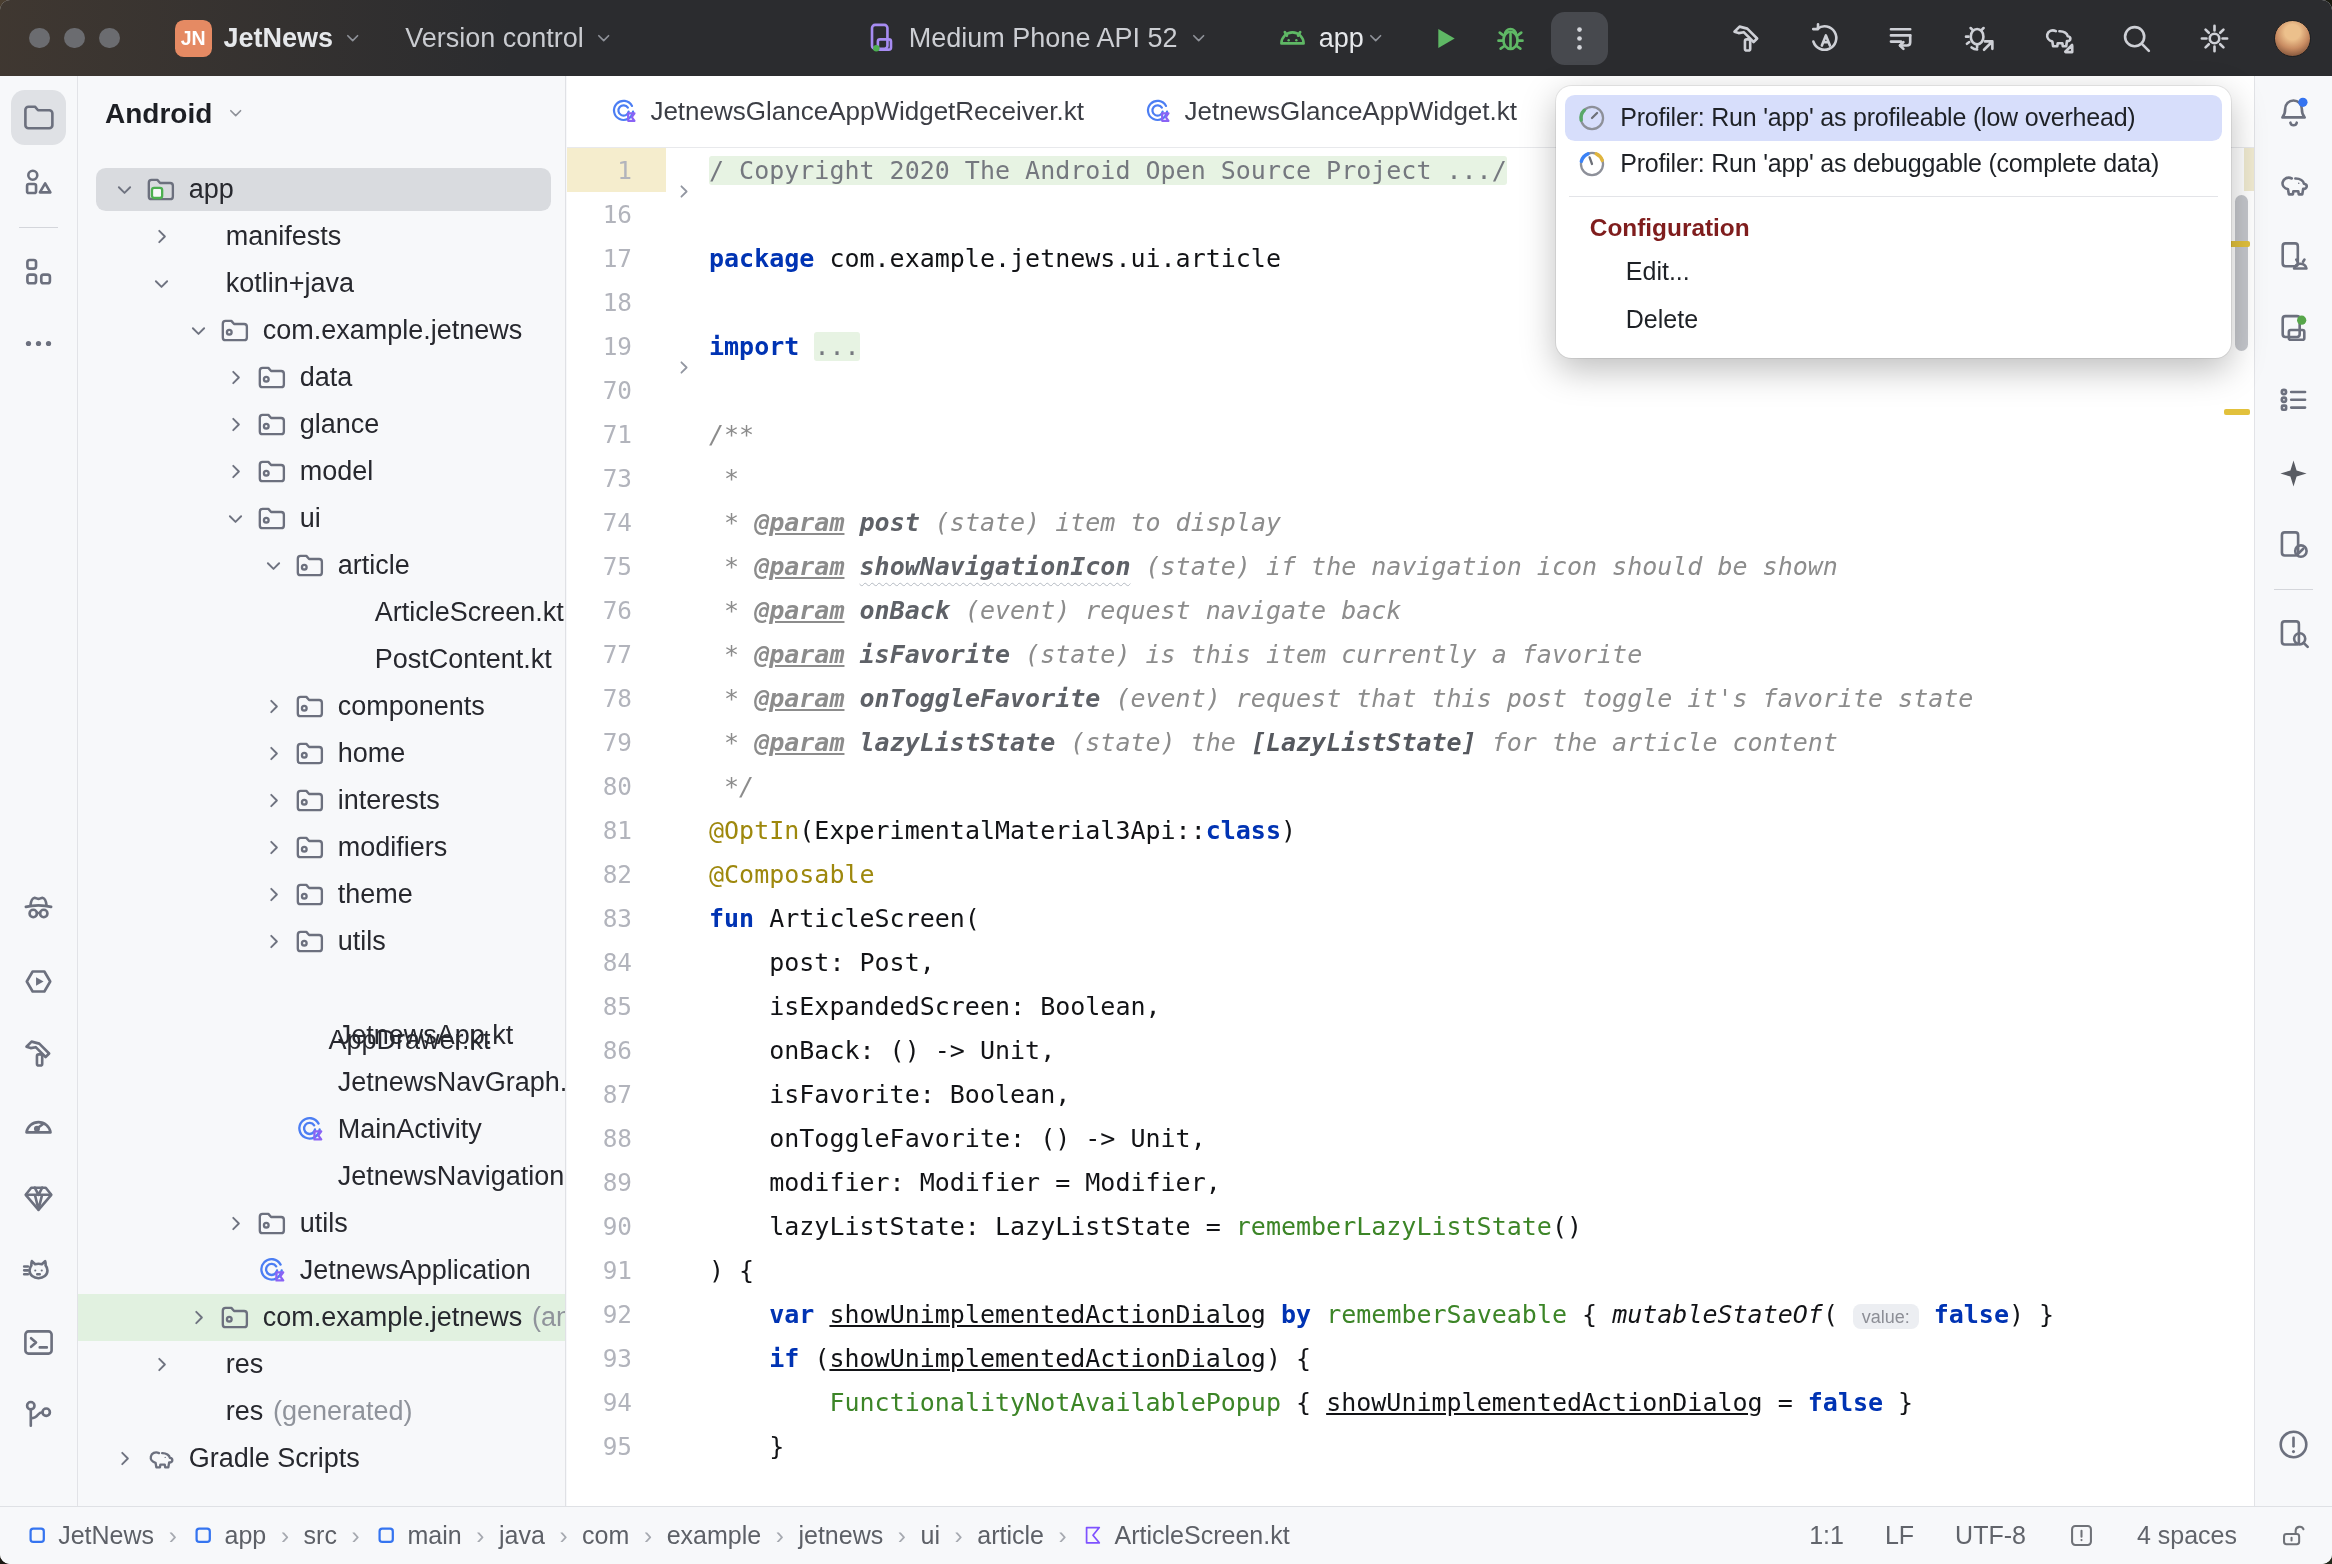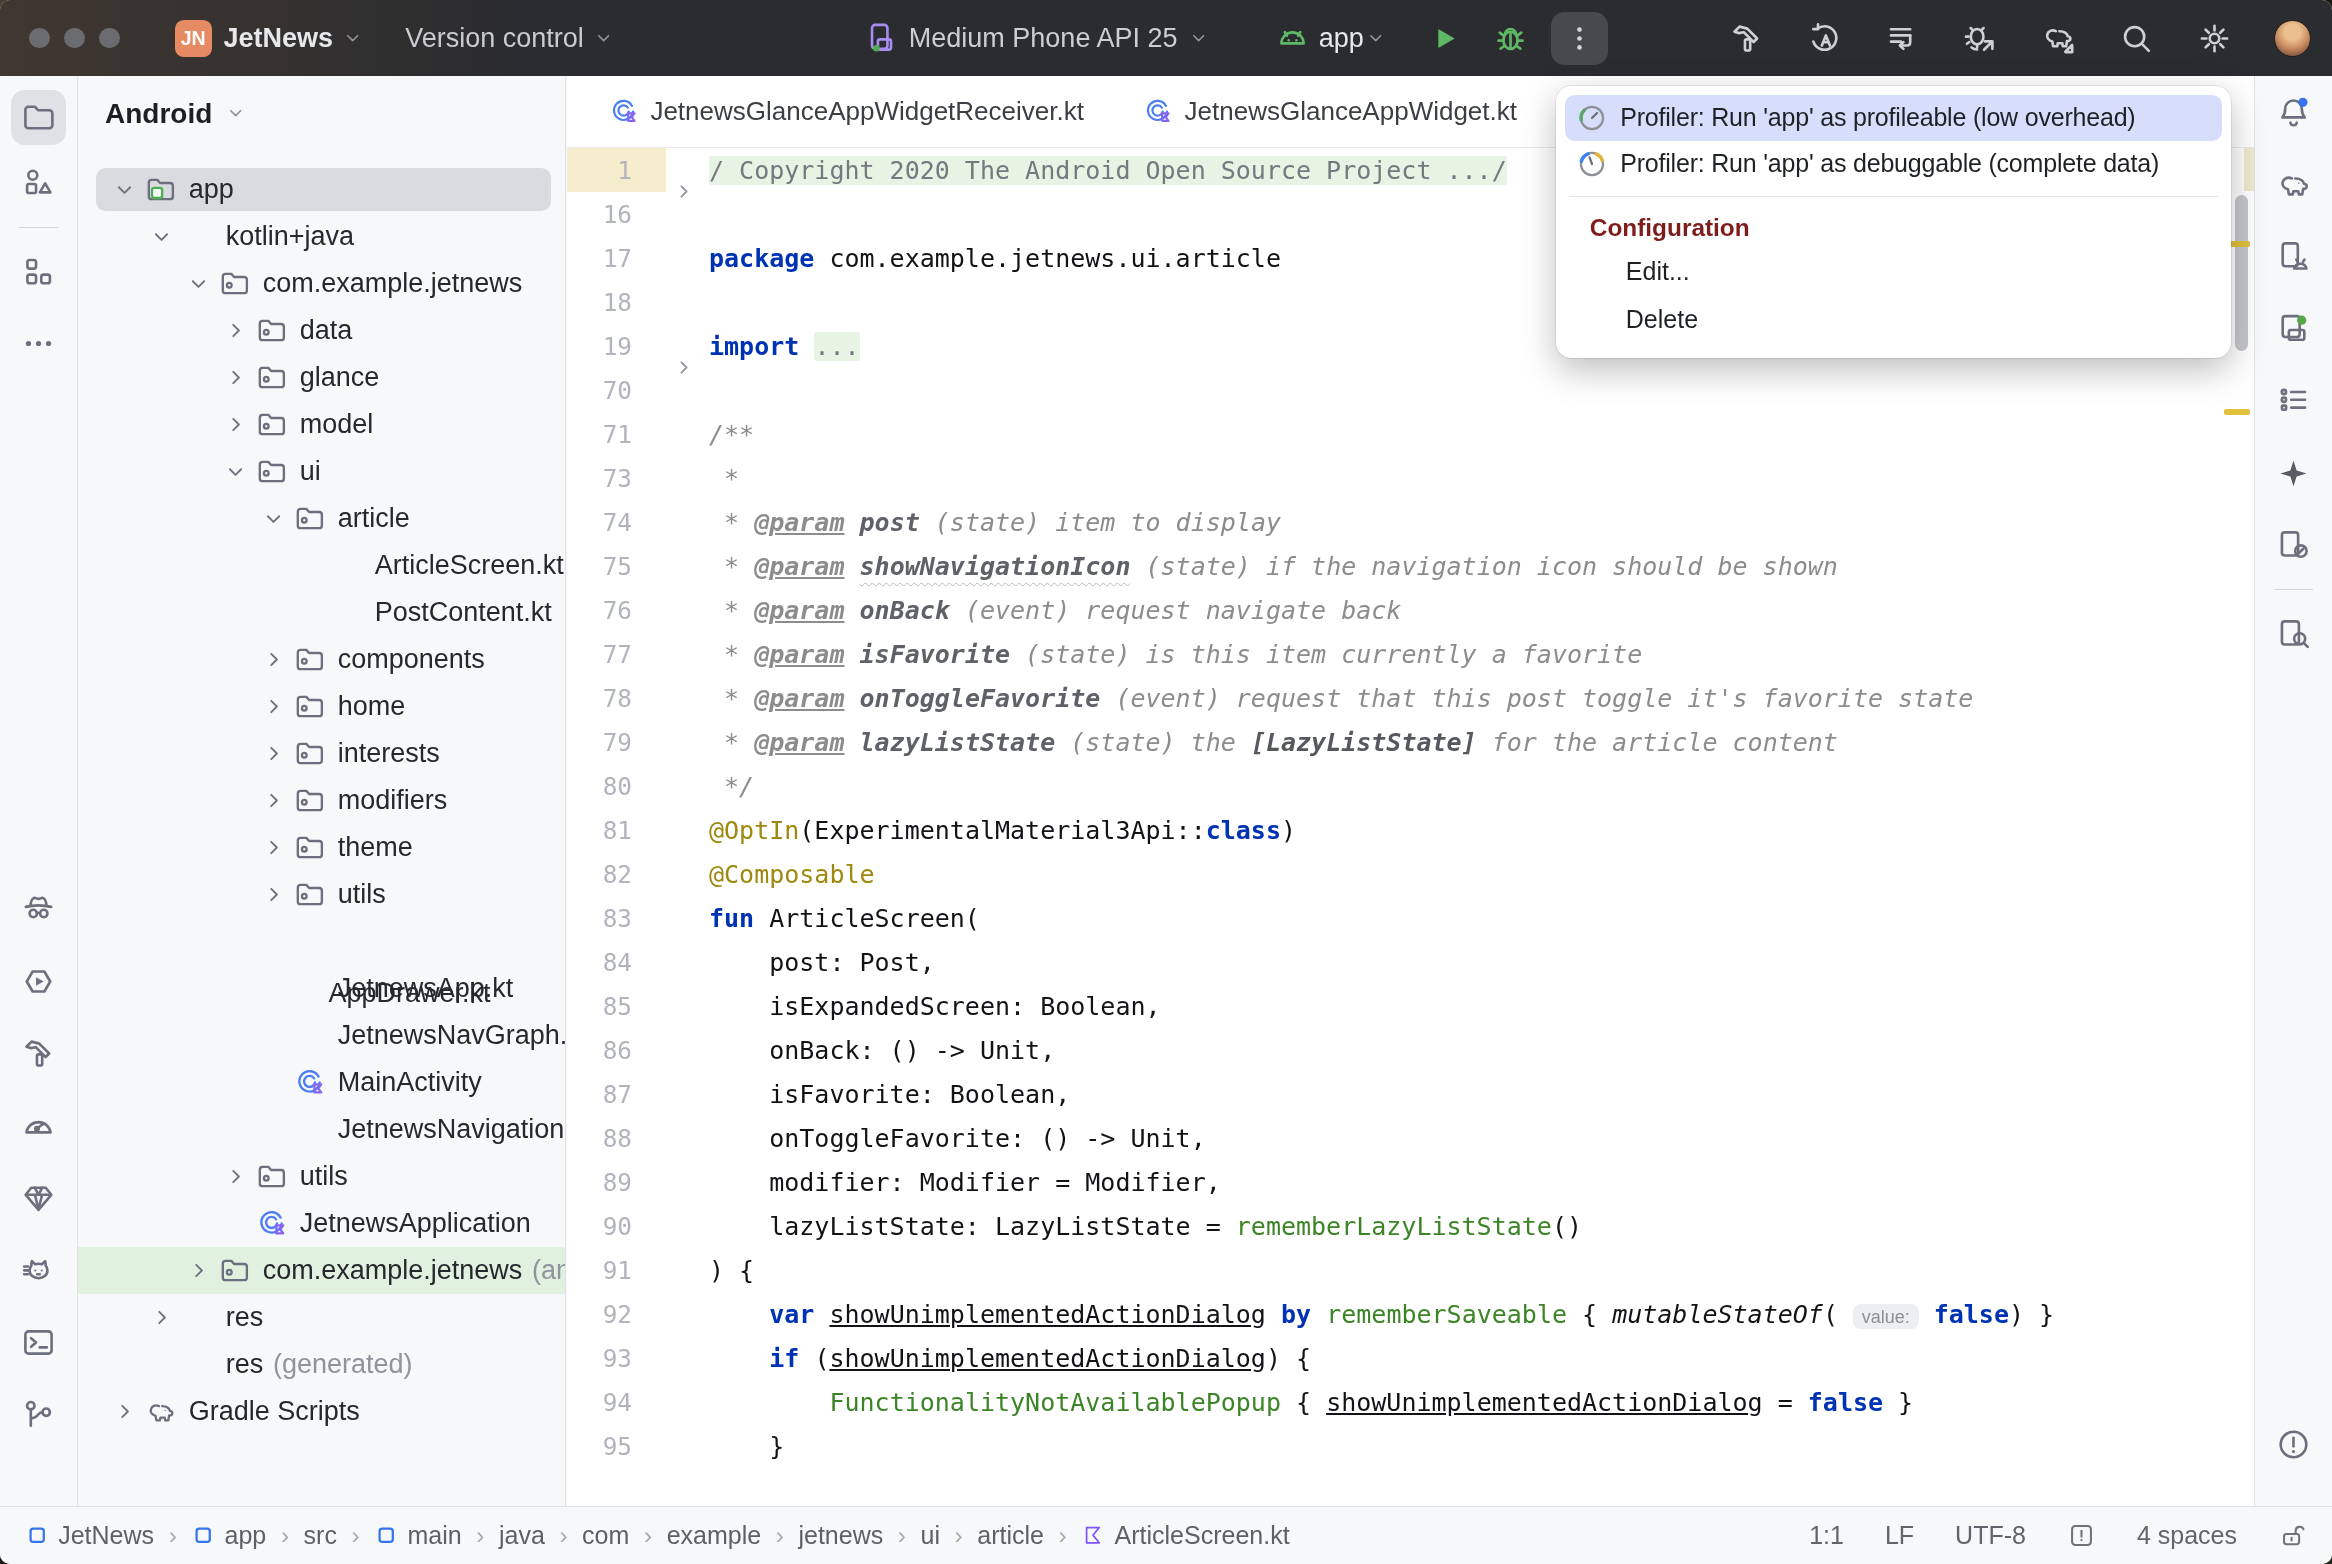--- a/index.html
+++ b/index.html
@@ -147,21 +147,21 @@
         </span>
     </div>
     <div class="tb-device tbtext">
       <span class="ticon">
           <svg viewBox="0 0 24 24" fill="none" stroke="currentColor" stroke-width="1.7" stroke-linecap="round" stroke-linejoin="round">
             <rect x="6.5" y="3.2" width="10" height="15.5" rx="2" stroke="#a78cf2"></rect>
             <rect x="10.3" y="12.6" width="8.5" height="6.6" rx="1.4" stroke="#a78cf2"></rect>
             <circle cx="9.3" cy="18.3" r="2.1" fill="#4caf50" stroke="none"></circle>
           </svg>
         </span>
-      <span>Medium Phone API 25</span>
+      <span>Medium Phone API 52</span>
       <span class="chev">
           <svg viewBox="0 0 24 24" fill="none" stroke="currentColor" stroke-width="1.7" stroke-linecap="round" stroke-linejoin="round">
             <path d="M7 10l5 5 5-5"></path>
           </svg>
         </span>
     </div>
     <div class="tb-run">
       <span class="ticon">
           <svg viewBox="0 0 24 24" fill="none" stroke="currentColor" stroke-width="1.7" stroke-linecap="round" stroke-linejoin="round">
             <path d="M4.8 15.2a7.2 7.2 0 0 1 14.4 0z" stroke="#5fb865"></path>
@@ -355,20 +355,33 @@
                 <path d="M7 10l5 5 5-5"></path>
               </svg>
             </span>
             <span class="ticn">
               <svg viewBox="0 0 24 24" fill="none" stroke="currentColor" stroke-width="1.7" stroke-linecap="round" stroke-linejoin="round">
                 <path d="M3.5 7c0-1.1.9-2 2-2h4.2l2 2.3h7.3c1.1 0 2 .9 2 2V17c0 1.1-.9 2-2 2H5.5c-1.1 0-2-.9-2-2z"></path>
                 <rect x="5.8" y="10.8" width="7.4" height="7.4" rx="1.6" stroke="#4caf50" fill="#f7f8fa"></rect>
               </svg>
             </span>
             <span>app</span>
+          </div>
+          <div class="trow" style="padding-left: 64px;">
+            <span class="tchev">
+              <svg viewBox="0 0 24 24" fill="none" stroke="currentColor" stroke-width="1.7" stroke-linecap="round" stroke-linejoin="round">
+                <path d="M10 7l5 5-5 5"></path>
+              </svg>
+            </span>
+            <span class="ticn">
+              <span class="c-blue"><svg viewBox="0 0 24 24" fill="none" stroke="currentColor" stroke-width="1.7" stroke-linecap="round" stroke-linejoin="round">
+                  <path d="M3.5 7c0-1.1.9-2 2-2h4.2l2 2.3h7.3c1.1 0 2 .9 2 2V17c0 1.1-.9 2-2 2H5.5c-1.1 0-2-.9-2-2z"></path>
+                </svg></span>
+            </span>
+            <span>manifests</span>
           </div>
           <div class="trow" style="padding-left: 64px;">
             <span class="tchev">
               <svg viewBox="0 0 24 24" fill="none" stroke="currentColor" stroke-width="1.7" stroke-linecap="round" stroke-linejoin="round">
                 <path d="M7 10l5 5 5-5"></path>
               </svg>
             </span>
             <span class="ticn">
               <span class="c-blue"><svg viewBox="0 0 24 24" fill="none" stroke="currentColor" stroke-width="1.7" stroke-linecap="round" stroke-linejoin="round">
                   <path d="M3.5 7c0-1.1.9-2 2-2h4.2l2 2.3h7.3c1.1 0 2 .9 2 2V17c0 1.1-.9 2-2 2H5.5c-1.1 0-2-.9-2-2z"></path>

